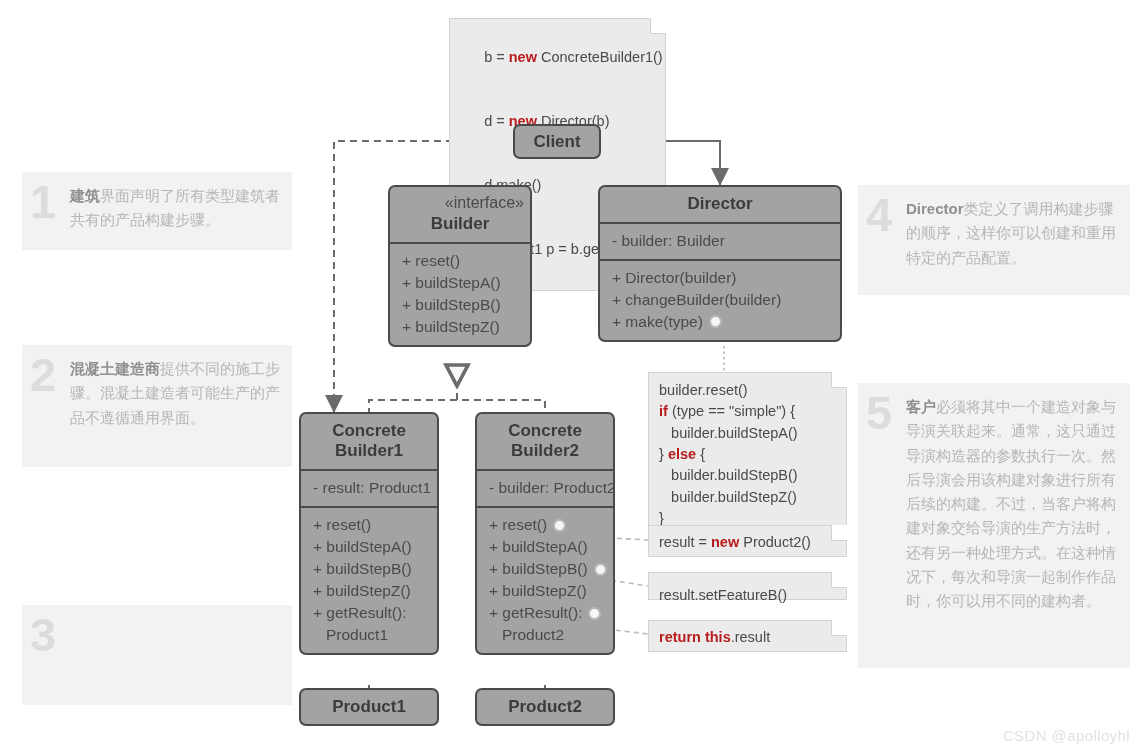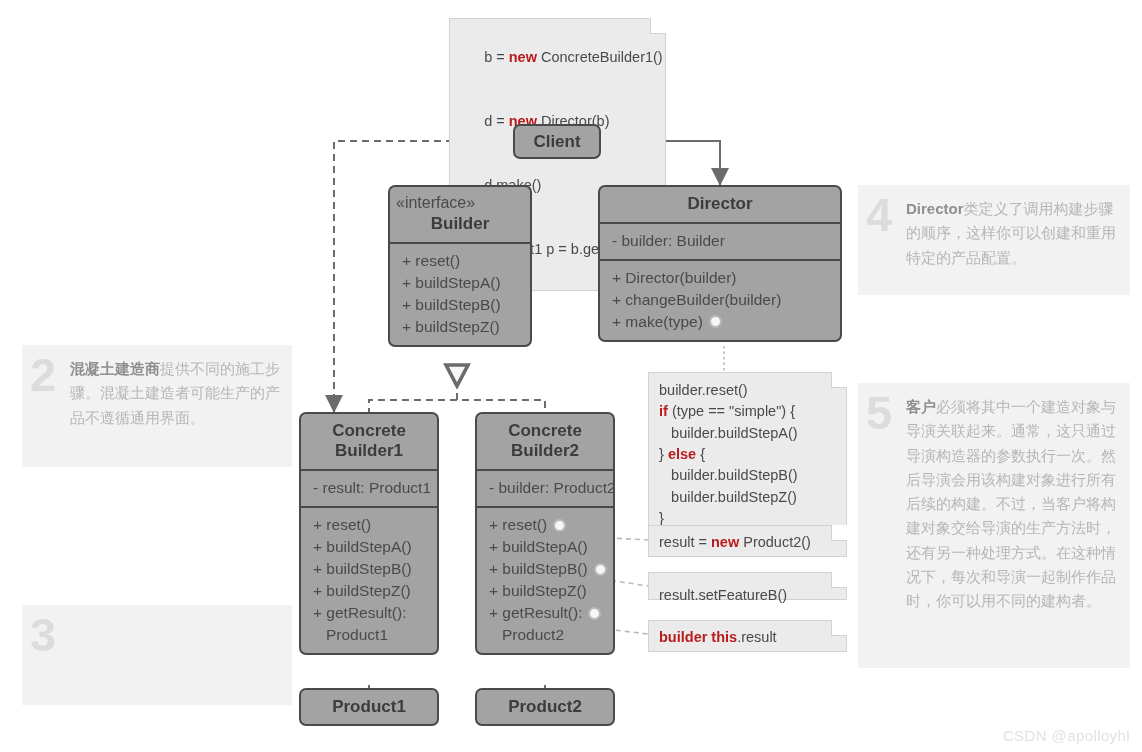--- a/index.html
+++ b/index.html
@@ -25,21 +25,21 @@
   }
   .uml .title{
     text-align:center;
     font-weight:bold;
     font-size:17px;
     color:#3c3c3c;
     padding:7px 6px 8px 6px;
     line-height:1.18;
   }
   .uml .stereo{
-    text-align:left;
+    text-align:right;
     font-weight:normal;
     font-size:16px;
     color:#4a4a4a;
     padding:7px 6px 0 6px;
   }
   .uml .sep{border-top:2.5px solid #4a4a4a;}
   .uml .section{padding:6px 9px 7px 12px;font-size:15.5px;line-height:1.42;color:#4a4a4a;}
   .uml .section div{white-space:nowrap;}
   .indent{padding-left:13px;}
 
@@ -268,23 +268,27 @@
     <div class="ln"><span>result = </span><b>new</b><span> Product2()</span></div>
   </div>
 
   <div class="note" id="stepb-note" style="left:648px;top:572px;width:199px;height:28px;padding-top:12px;">
     <div class="fold"></div>
     <div class="ln"><span>result.setFeatureB()</span><b></b><span></span></div>
   </div>
 
   <div class="note" id="getresult-note" style="left:648px;top:620px;width:199px;height:32px;padding-top:6px;">
     <div class="fold"></div>
-    <div class="ln"><span></span><b>builder this</b><span>.result</span></div>
-  </div>
-
+    <div class="ln"><span></span><b>return this</b><span>.result</span></div>
+  </div>
+
+  <div class="anno" id="anno1" style="left:22px;top:172px;width:270px;height:78px;">
+    <div class="num">1</div>
+    <div class="txt"><b>建筑</b><span>界面声明了所有类型建筑者共有的产品构建步骤。</span></div>
+  </div>
 
   <div class="anno" id="anno2" style="left:22px;top:345px;width:270px;height:122px;">
     <div class="num">2</div>
     <div class="txt"><b>混凝土建造商</b><span>提供不同的施工步骤。混凝土建造者可能生产的产品不遵循通用界面。</span></div>
   </div>
 
   <div class="anno" id="anno3" style="left:22px;top:605px;width:270px;height:100px;">
     <div class="num">3</div>
   </div>
 

